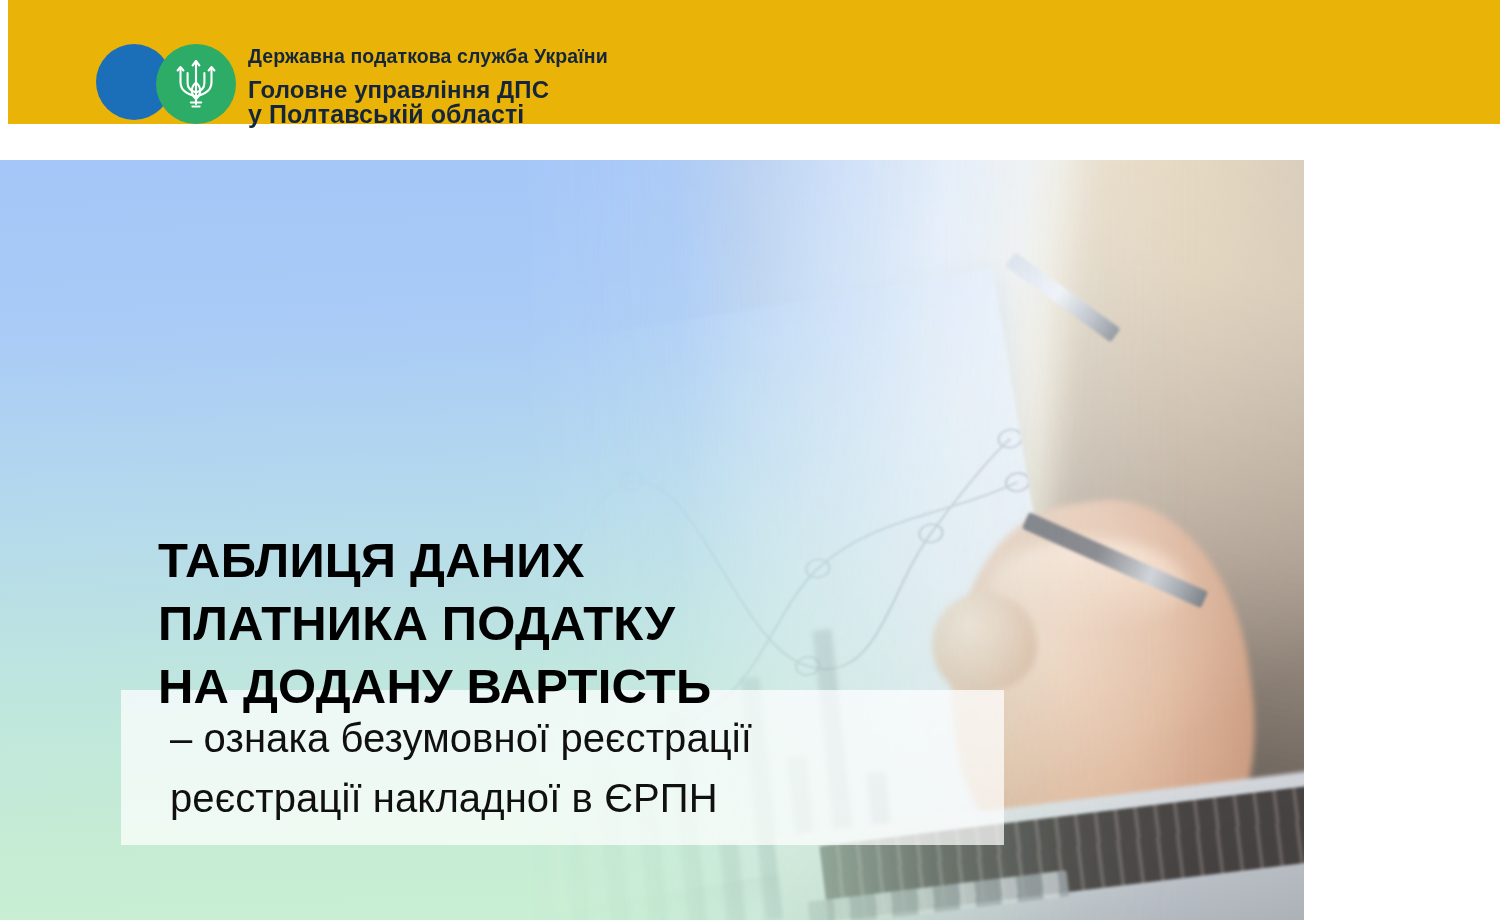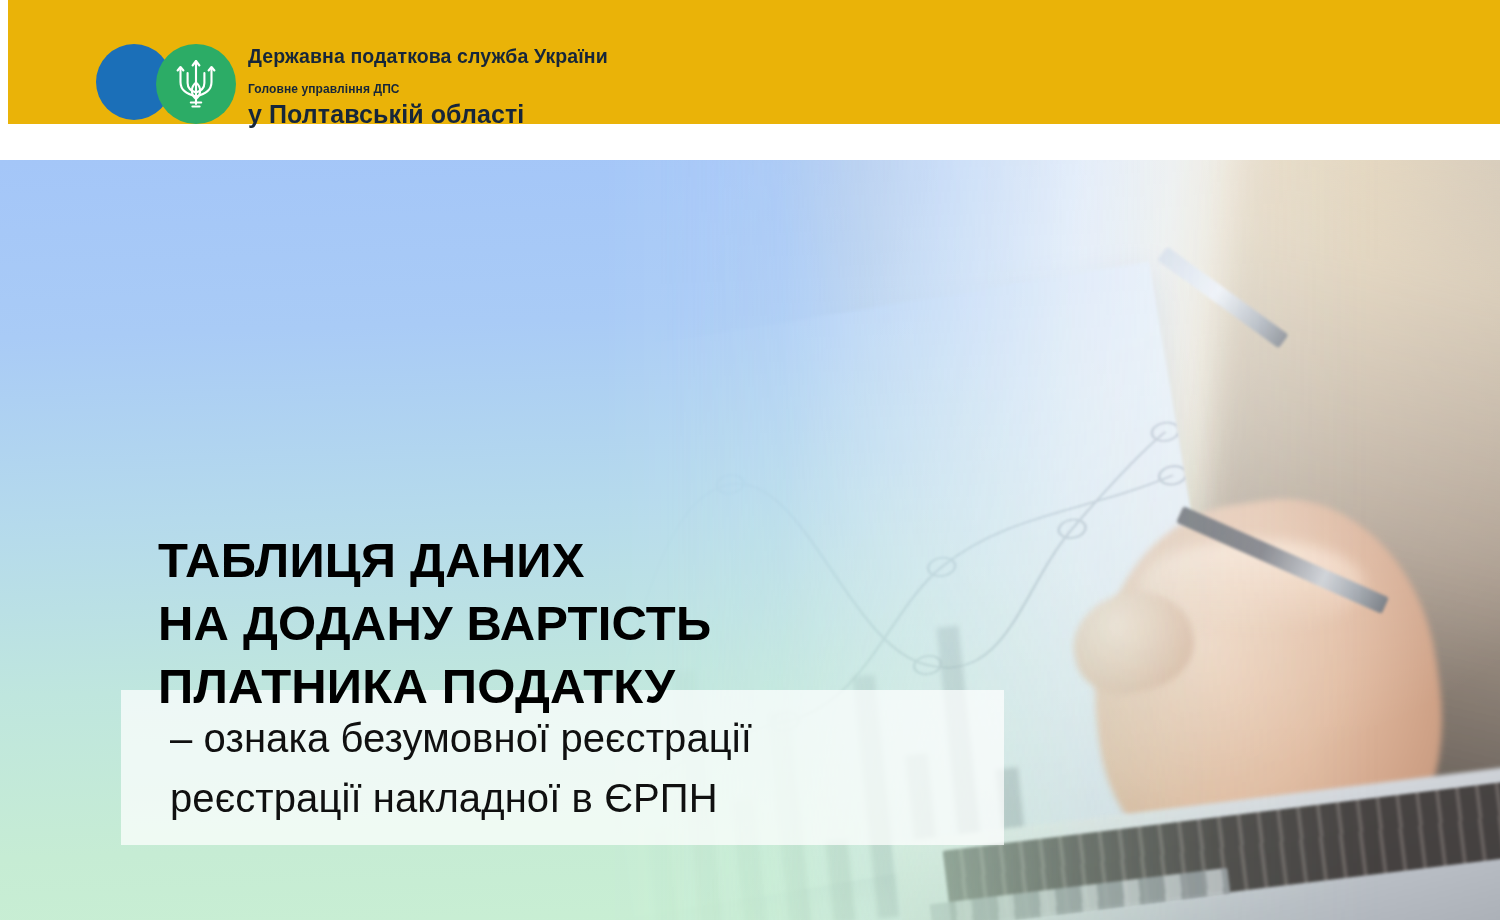--- a/index.html
+++ b/index.html
@@ -30,31 +30,31 @@
   .header-text{
     position:absolute;left:240px;top:44px;
     color:#16263a;
   }
   .hdr-line1{
     font-size:19.5px;font-weight:700;letter-spacing:.1px;
     line-height:24px;white-space:nowrap;
   }
   .hdr-line2{
     margin-top:9px;
-    font-size:12px;font-weight:700;letter-spacing:.1px;
+    font-size:24px;font-weight:700;letter-spacing:.1px;
     line-height:25px;white-space:nowrap;
   }
   .hdr-line3{
     font-size:25px;font-weight:700;letter-spacing:.1px;
     line-height:25px;white-space:nowrap;
   }
 
   
   .banner{
-    position:absolute;left:0;top:160px;width:1500px;height:760px;
+    position:absolute;left:0;top:160px;width:1304px;height:760px;
     overflow:hidden;background:#f2f0ec;
   }
 
   
   .photo{position:absolute;inset:0;overflow:hidden;filter:blur(0px);}
 
   
   .ph-wall{
     position:absolute;inset:0;
     background:
@@ -324,22 +324,22 @@
       <div class="ph-haze"></div>
     </div>
 
     <div class="tint"></div>
     <div class="tint-soft"></div>
 
     <div class="sub-box"></div>
 
     <h1 class="headline">
       <div>ТАБЛИЦЯ ДАНИХ</div>
+      <div>ПЛАТНИКА ПОДАТКУ</div>
       <div>НА ДОДАНУ ВАРТІСТЬ</div>
-      <div>ПЛАТНИКА ПОДАТКУ</div>
     </h1>
 
     <div class="subtitle">
       <div>– ознака безумовної реєстрації</div>
       <div>реєстрації накладної в ЄРПН</div>
     </div>
 
   </section>
 
 </div>

